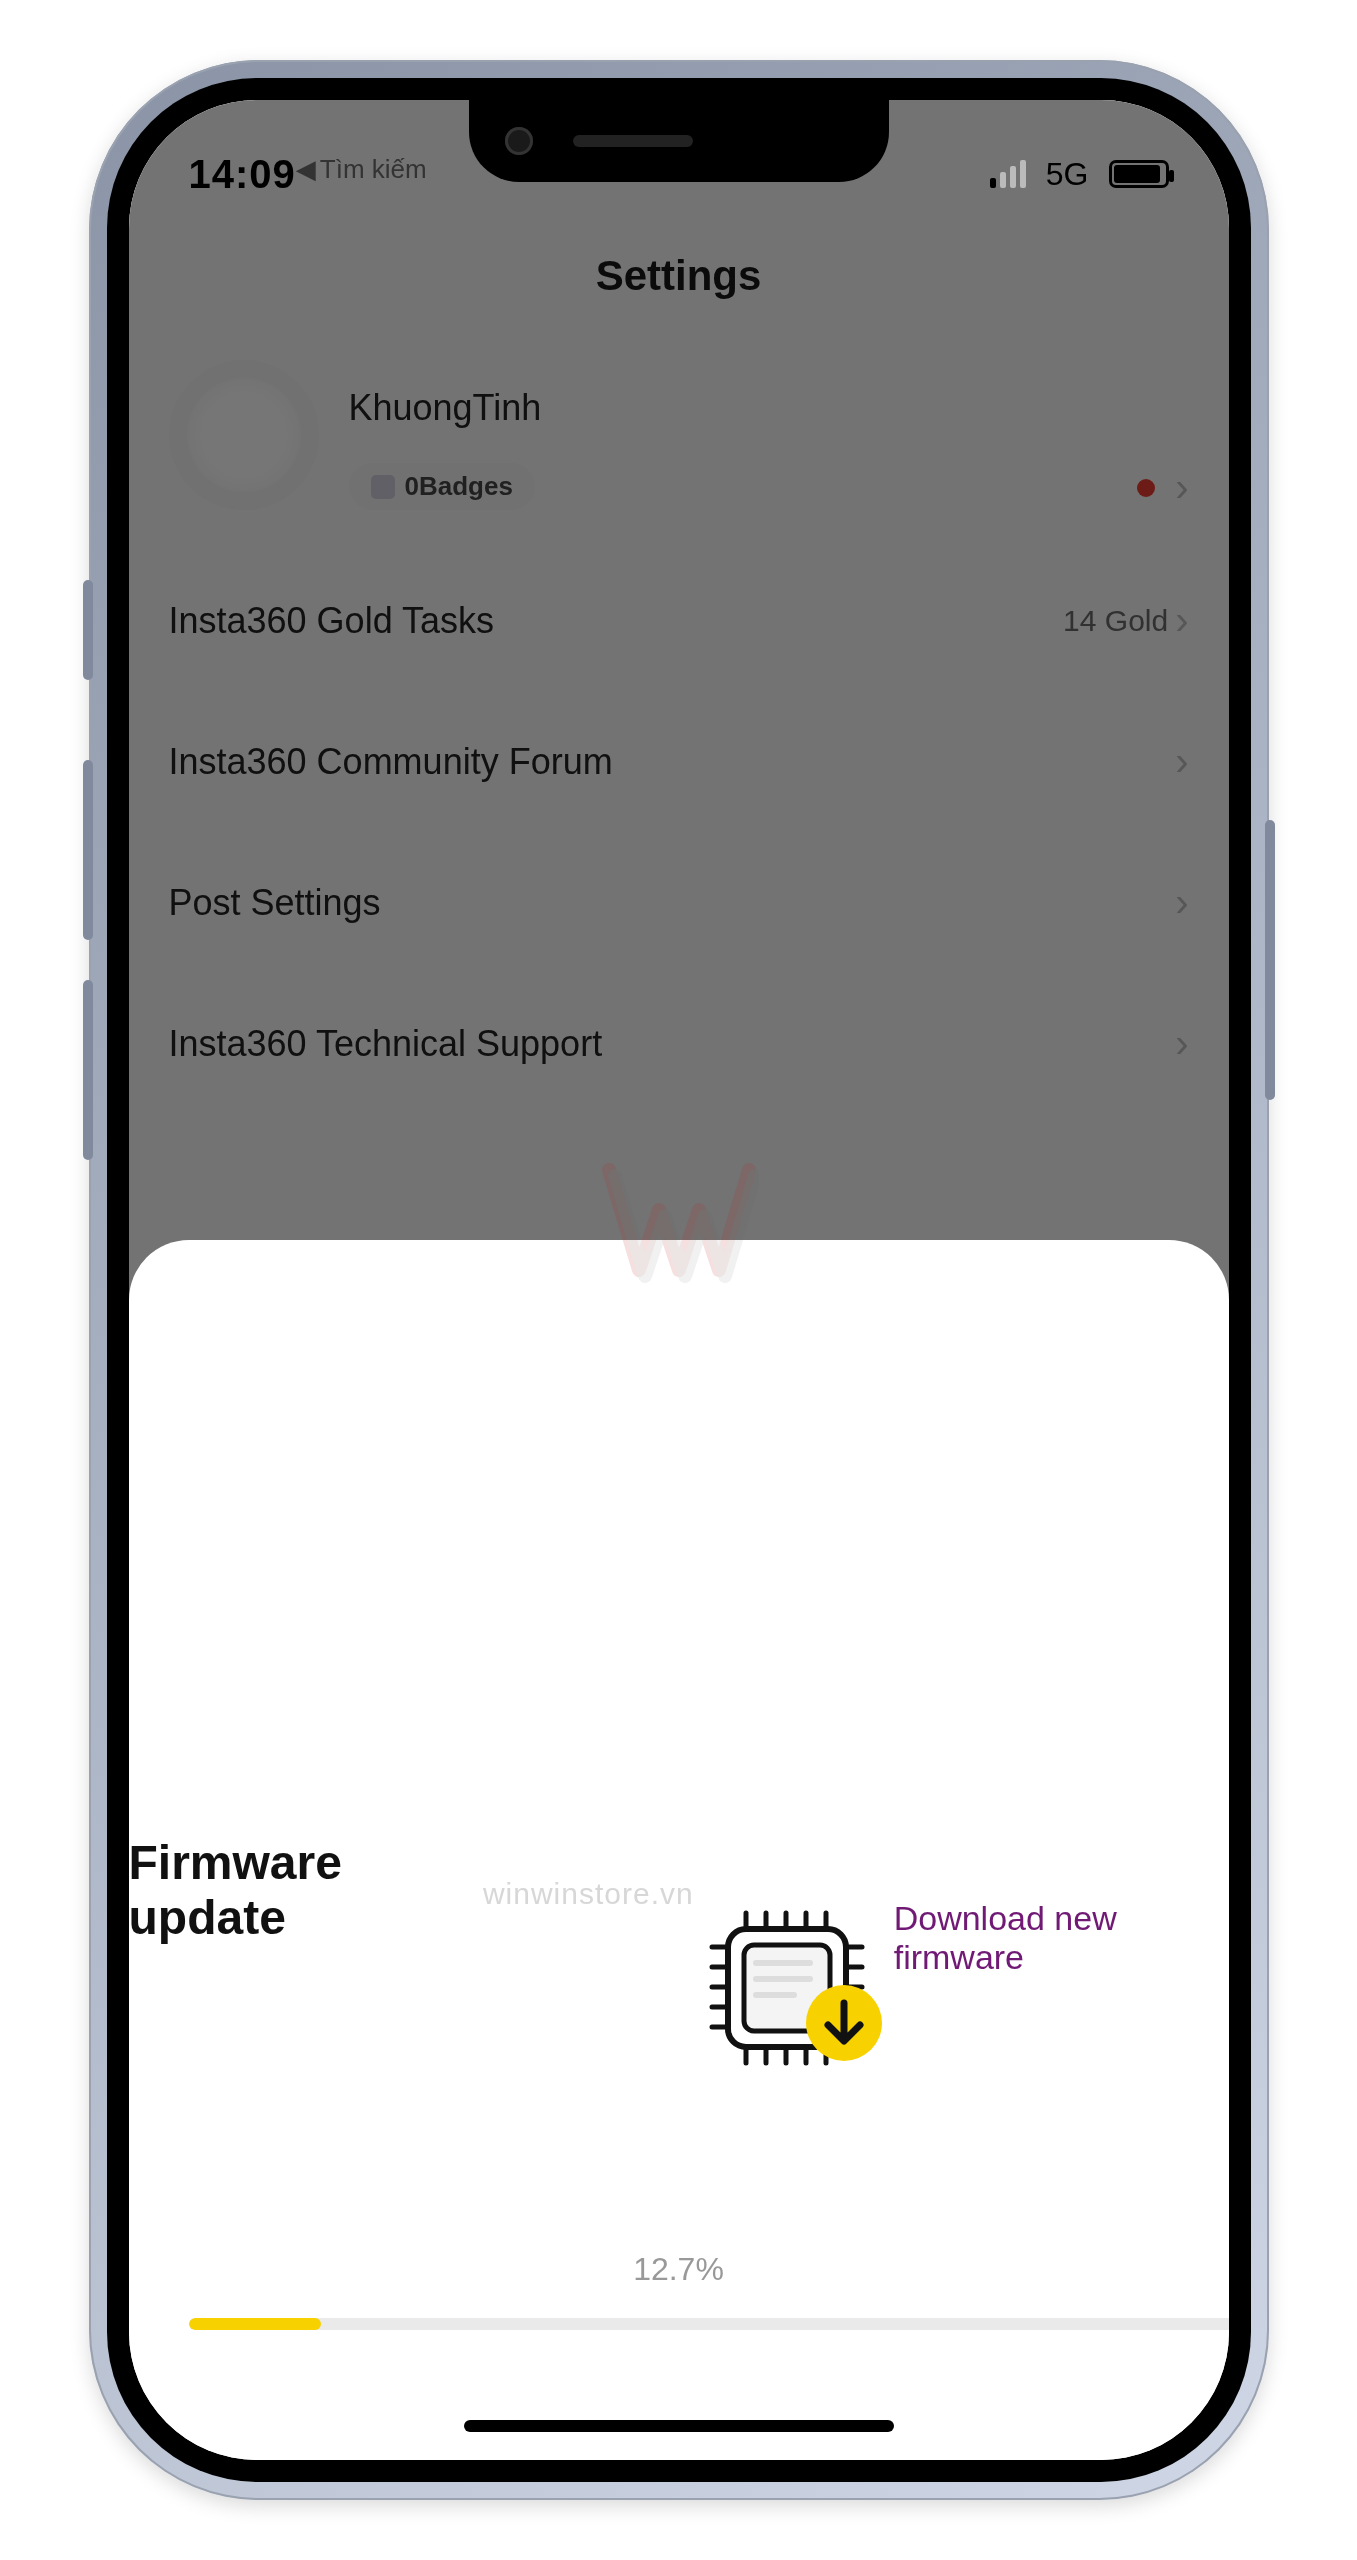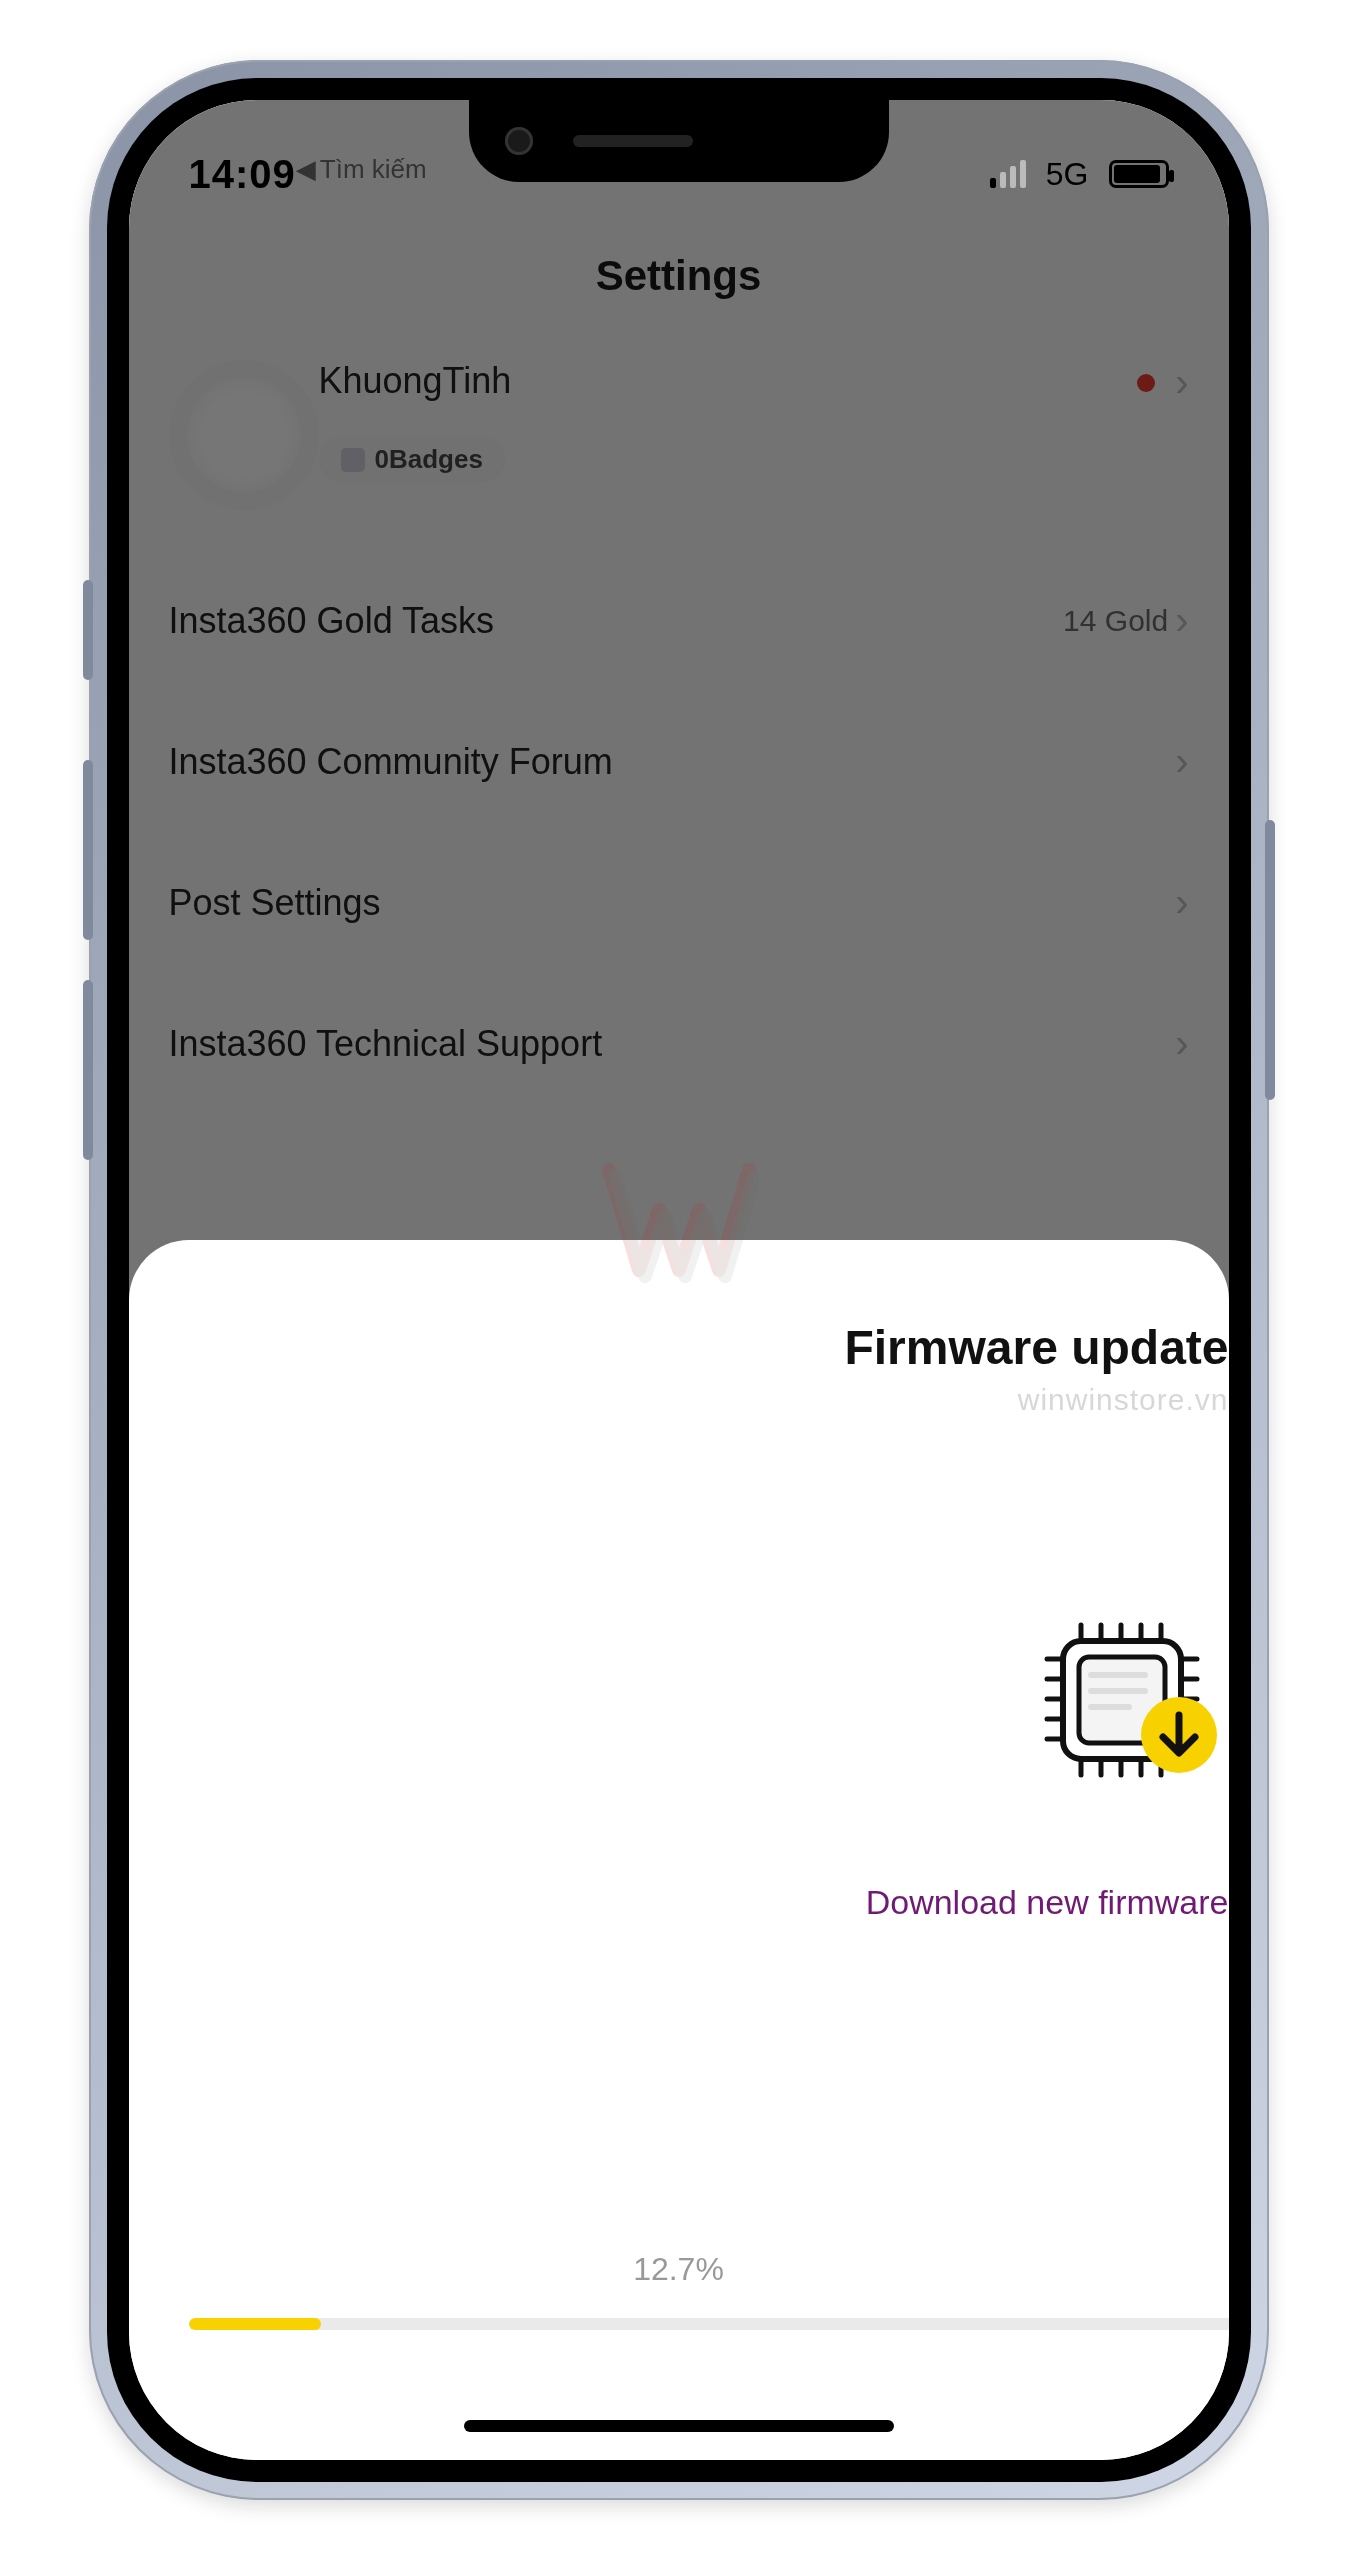--- a/index.html
+++ b/index.html
@@ -95,22 +95,22 @@
   .battery::after{content:"";position:absolute;right:-8px;top:7px;width:5px;height:12px;background:#000;border-radius:2px;}
   .battery-fill{position:absolute;left:2px;top:2px;bottom:2px;width:46px;background:#000;border-radius:3px;}
 
   .page-title {
     text-align:center; font-size:42px; font-weight:700; color:#181818;
     margin-top: 32px;
     position:relative; z-index:20;
   }
 
   .profile-row {
-    display:flex; align-items:flex-start; padding: 60px 40px 40px;
-    position:relative; z-index:20;
+    display:flex; align-items:flex-end; padding: 60px 40px 40px;
+    gap:30px; position:relative; z-index:20;
   }
   .avatar {
     width:150px; height:150px; border-radius:50%;
     background: radial-gradient(circle,#f6f6f6 40%,#eaeaea 70%);
     box-shadow:0 0 0 18px #ededed inset;
   }
   .profile-info { flex:1; }
   .username { font-size:36px; font-weight:500; color:#222; margin-bottom:34px;}
   .badges-pill {
     display:inline-flex; align-items:center; gap:10px;
@@ -131,21 +131,21 @@
   .list-right { display:flex; align-items:center; }
 
   
   .sheet {
     position:absolute; left:0; right:0; bottom:0;
     height: 1220px;
     background:#fff;
     border-top-left-radius:60px; border-top-right-radius:60px;
     z-index:60;
     padding-top:80px;
-    display:flex; flex-direction:column; align-items:flex-end;
+    display:flex; flex-direction:row; align-items:center;
   }
   .sheet-title { font-size:48px; font-weight:700; color:#111; }
   .watermark {
     font-size:30px; color:#d7d7d7; letter-spacing:1px; margin-top:8px;
     position:relative;
   }
   .wm-logo {
     position:absolute; top:-80px; left:50%; transform:translateX(-50%);
     opacity:.14; pointer-events:none;
   }

